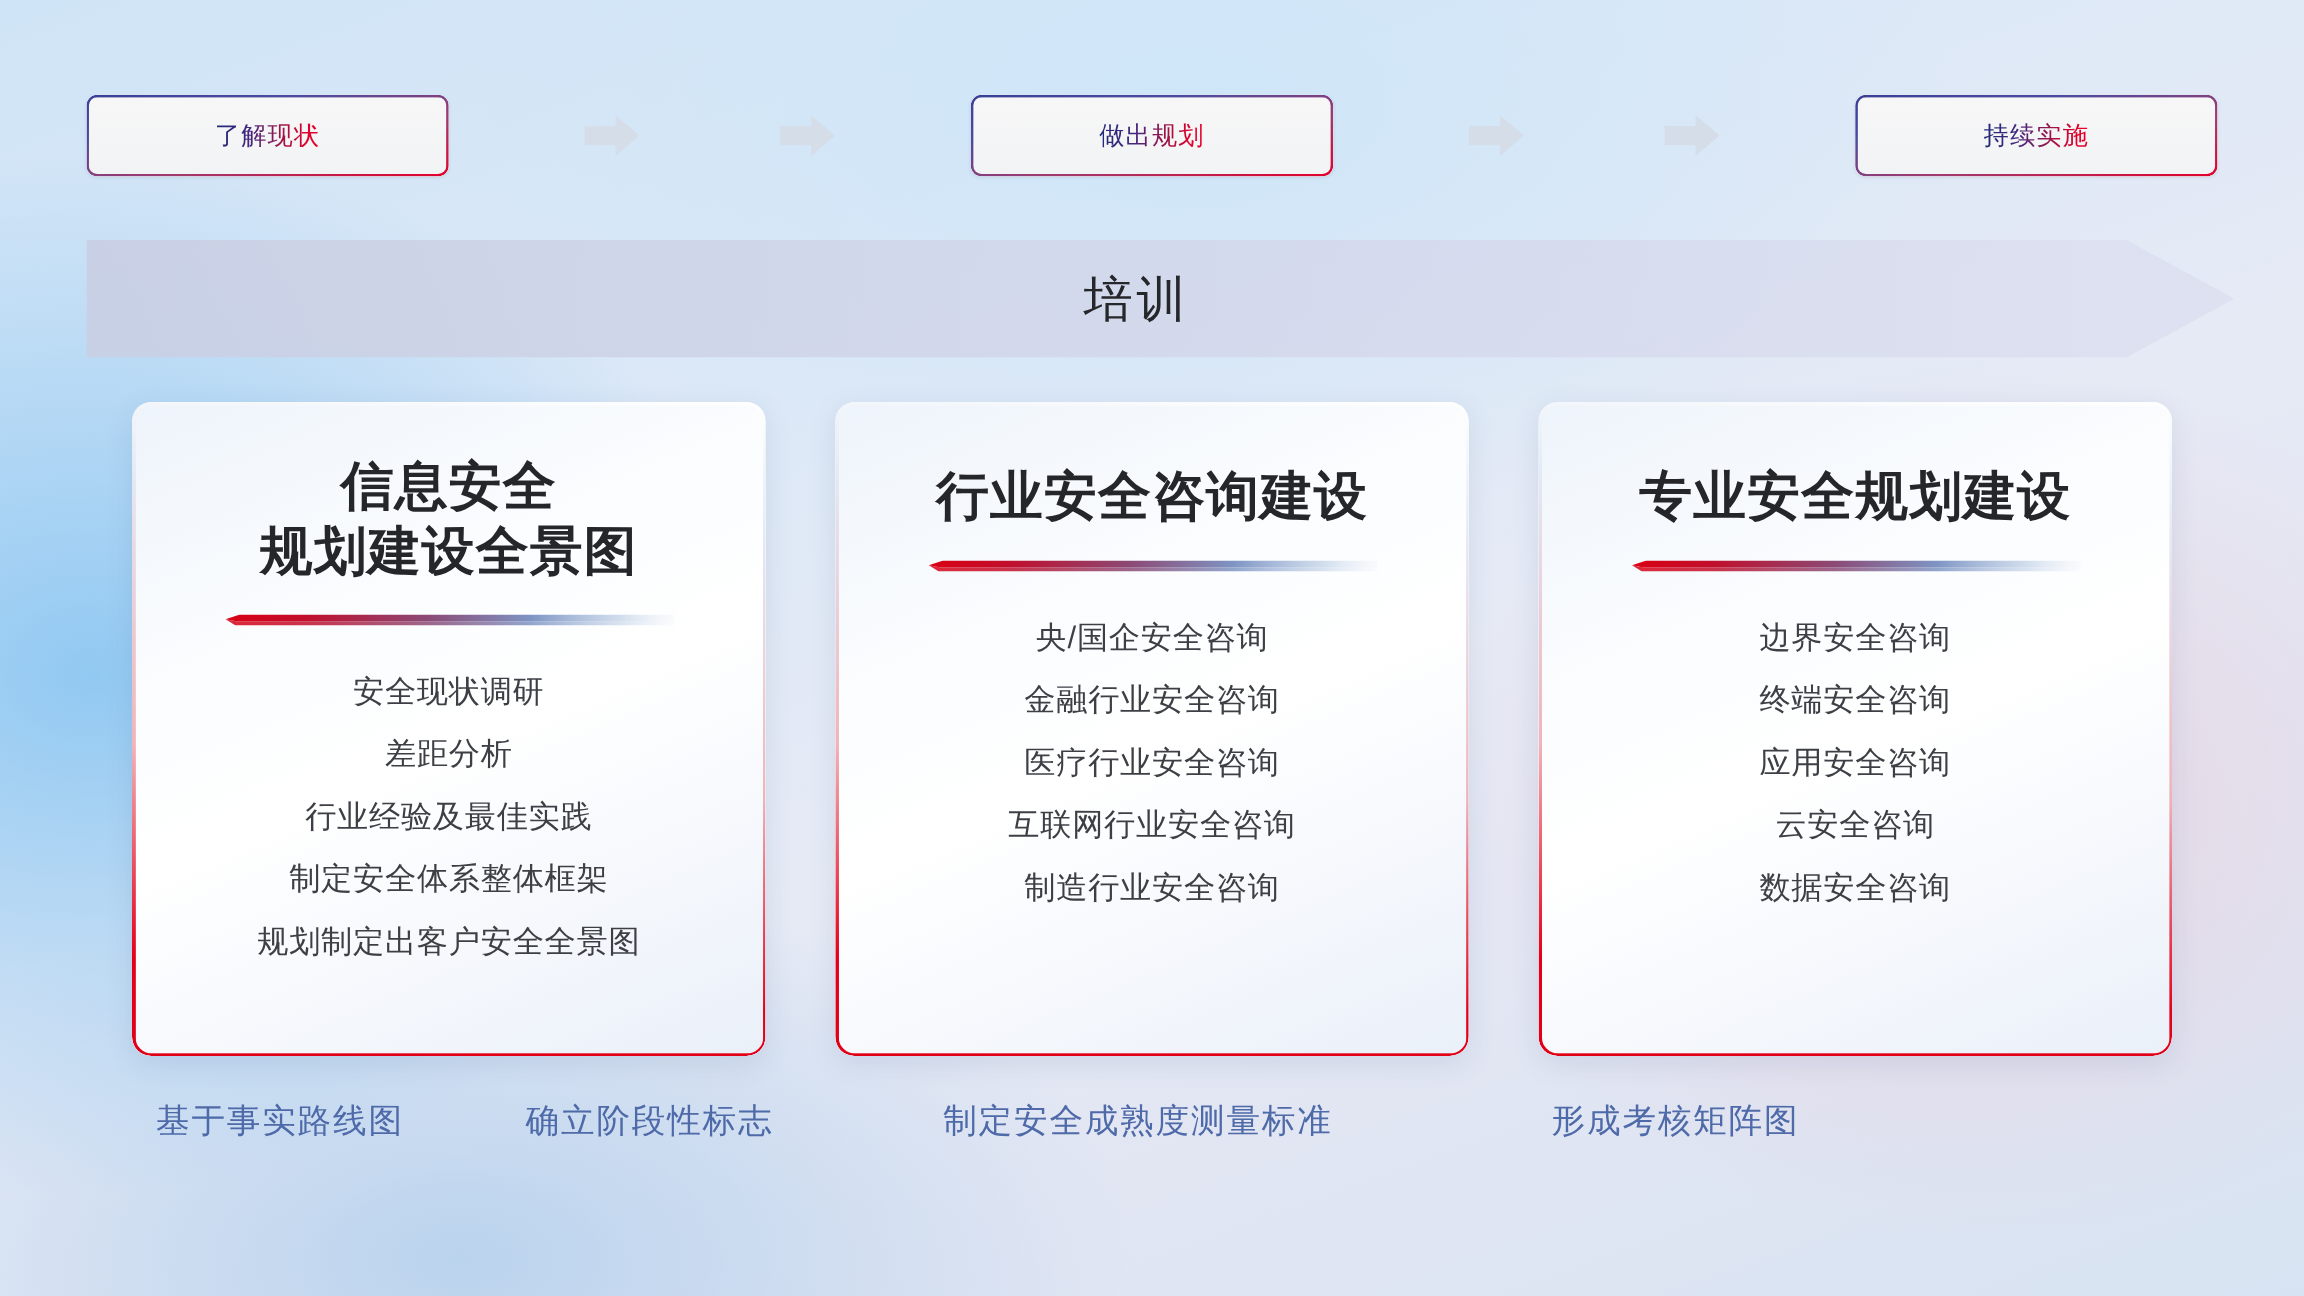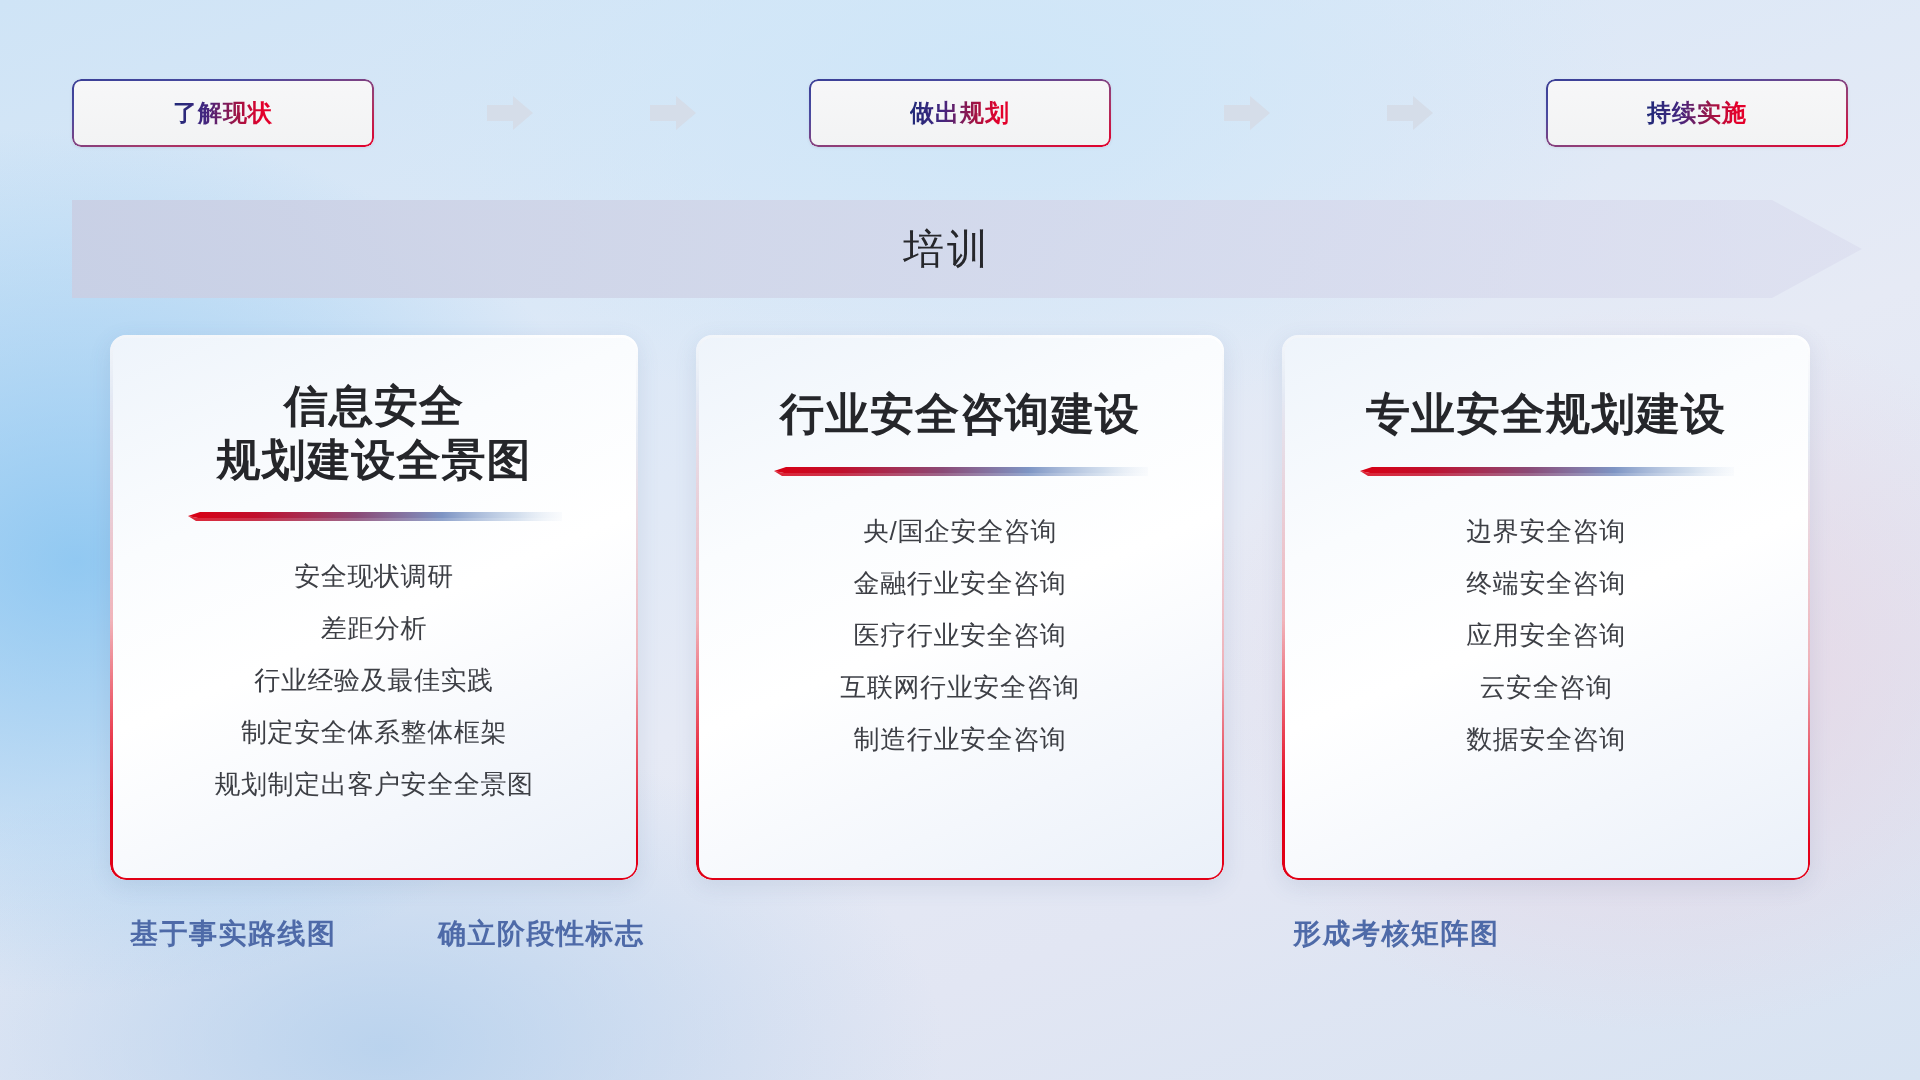--- a/index.html
+++ b/index.html
@@ -30,21 +30,21 @@
     box-shadow:0 1px 3px rgba(60,80,120,0.10);
   }
   .step-box::before{
     content:""; position:absolute; inset:0; border-radius:9px; padding:2px;
     background:linear-gradient(168deg,#3a3f96 0%,#4a4ba0 28%,#a03a6e 62%,#e3002b 100%);
     -webkit-mask:linear-gradient(#000 0 0) content-box, linear-gradient(#000 0 0);
     -webkit-mask-composite:xor; mask-composite:exclude;
     pointer-events:none;
   }
   .step-label {
-    font-size:24px; font-weight:700; letter-spacing:1px;
+    font-size:21px; font-weight:400; letter-spacing:1px;
     background:linear-gradient(92deg,#1f2a78 0%,#43267f 33%,#9b1547 63%,#e3002b 88%);
     -webkit-background-clip:text; background-clip:text;
     -webkit-text-fill-color:transparent; color:#b5143a;
     position:relative; z-index:2;
   }
   .chev { width:56px; display:flex; align-items:center; justify-content:center; }
   .chev svg { display:block; }
 
   
   .banner {
@@ -96,21 +96,21 @@
   .card-list {
     margin-top:34px; display:flex; flex-direction:column; align-items:center;
     gap:17px; position:relative; z-index:2; width:100%;
   }
   .card-list li { list-style:none; font-size:26px; color:#3d3f45; letter-spacing:0.6px; }
 
   
   .footers { position:absolute; top:915px; left:0; width:1920px; height:60px; }
   .footer-label {
     position:absolute; top:0;
-    font-size:28px; font-weight:700; color:#4e6aa8; letter-spacing:1.5px;
+    font-size:28px; font-weight:400; color:#4e6aa8; letter-spacing:1.5px;
     white-space:nowrap;
   }
 </style>
 </head>
 <body>
 
 <div class="steps">
 
   <div class="step-wrap">
     <div class="step-box">
@@ -259,14 +259,15 @@
       <li>云安全咨询</li>
       <li>数据安全咨询</li>
     </ul>
   </div>
 
 </div>
 
 <div class="footers">
   <div class="footer-label" style="left:130px">基于事实路线图</div>
   <div class="footer-label" style="left:438px">确立阶段性标志</div>
+  <div class="footer-label" style="left:786px">制定安全成熟度测量标准</div>
   <div class="footer-label" style="left:1293px">形成考核矩阵图</div>
 </div>
 
 </body></html>

